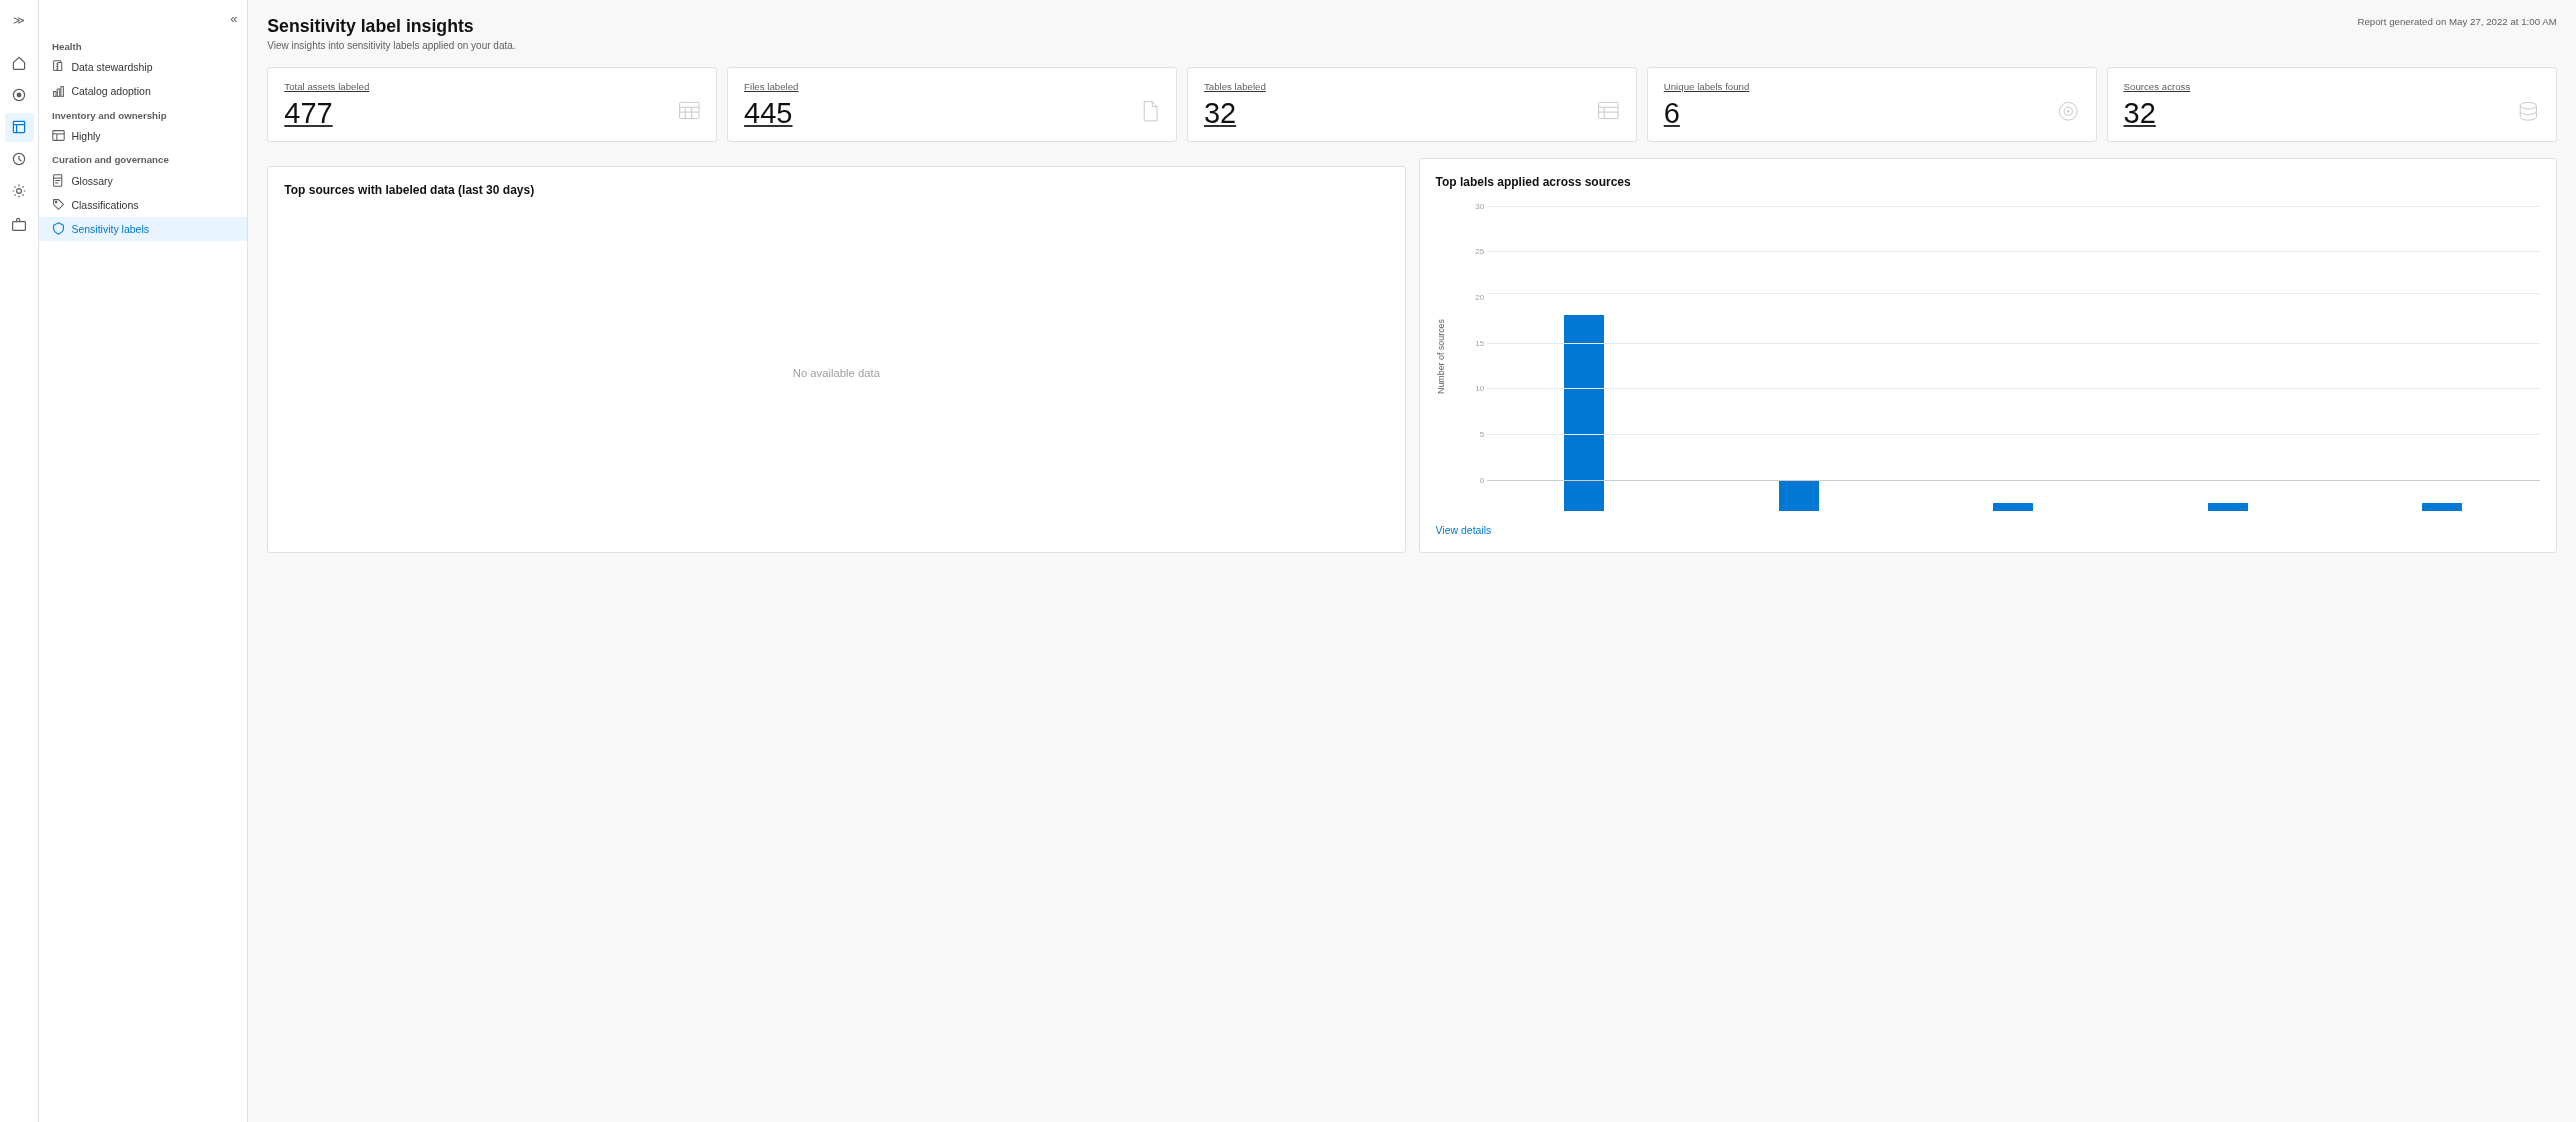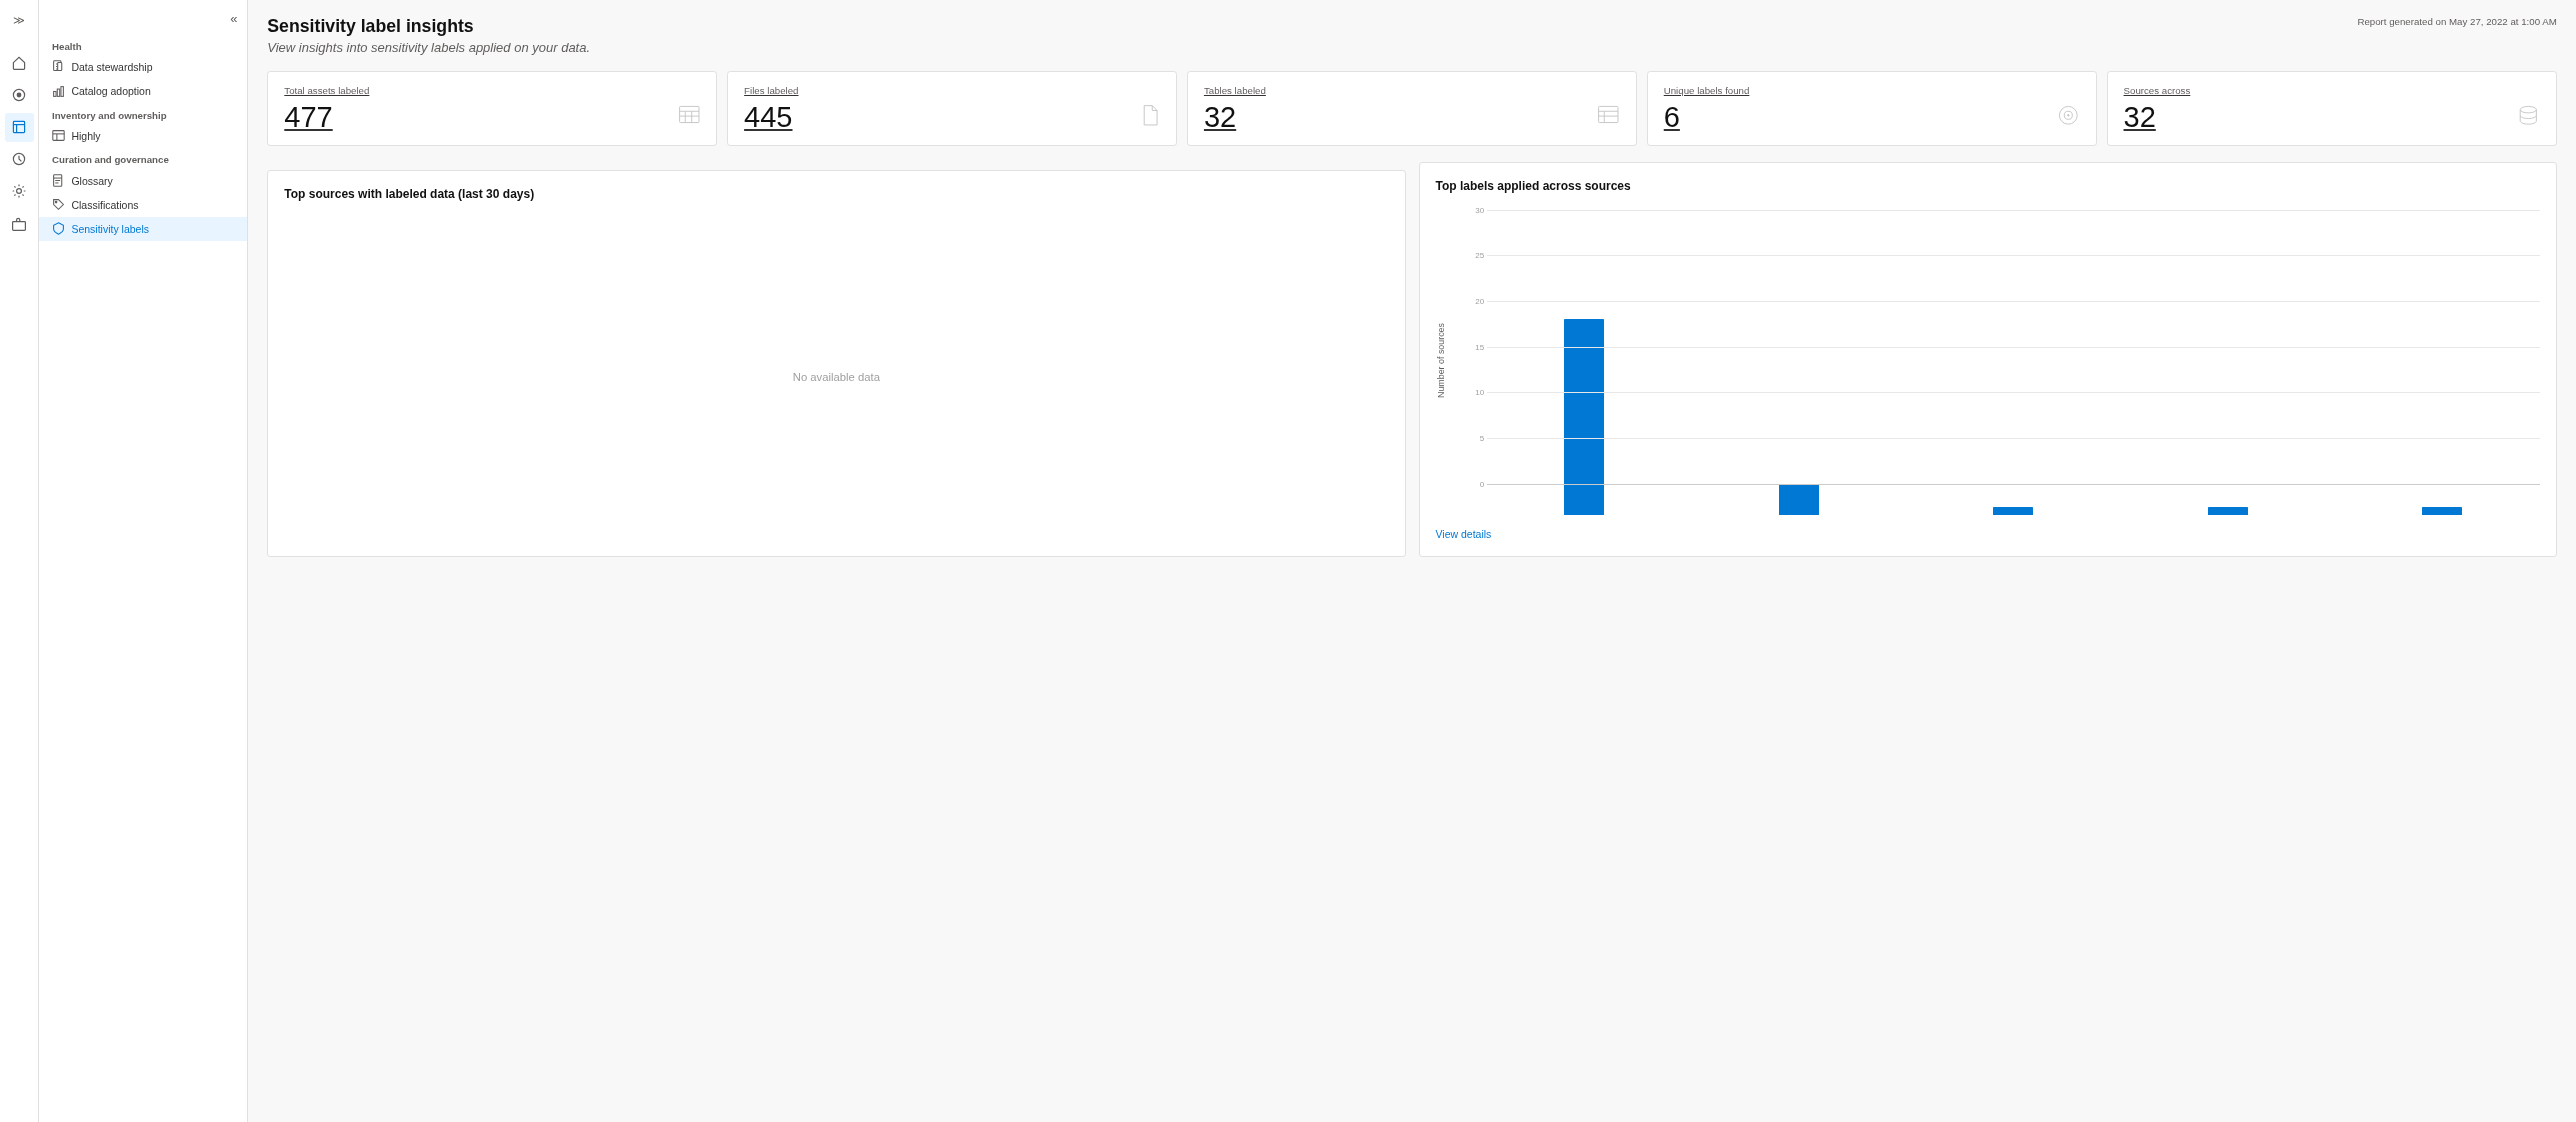--- a/index.html
+++ b/index.html
@@ -85,23 +85,22 @@
       align-items: flex-start;
       margin-bottom: 16px;
     }
     .page-title {
       font-size: 17.7px;
       font-weight: 600;
       color: #111;
       margin-bottom: 3.2px;
     }
     .page-subtitle {
-      font-size: 13px;
-      color: #605e5c;
-      font-style: italic;
+      font-size: 10px;
+      color: #605e5c;
     }
     .report-generated {
       font-size: 9.7px;
       color: #605e5c;
       white-space: nowrap;
     }
 
     
     .stats-row {
       display: flex;
@@ -419,21 +418,21 @@
 
               <div style="position: absolute; top: 0; left: 19.3px; right: 0; bottom: 26px; display: flex; flex-direction: column; justify-content: space-between; pointer-events: none;">
                 <div style="display:flex; align-items:center; gap:3.2px;">
                   <span style="font-size:8px; color:#a0a0a0; width:13px; text-align:right; flex-shrink:0;">30</span>
                   <div style="flex:1; border-top: 0.8px solid #e8e8e8;"></div>
                 </div>
                 <div style="display:flex; align-items:center; gap:3.2px;">
                   <span style="font-size:8px; color:#a0a0a0; width:13px; text-align:right; flex-shrink:0;">25</span>
                   <div style="flex:1; border-top: 0.8px solid #e8e8e8;"></div>
                 </div>
-                <div style="display:flex; align-items:center; gap:3.2px;">
+                <div style="display:flex; gap:3.2px;">
                   <span style="font-size:8px; color:#a0a0a0; width:13px; text-align:right; flex-shrink:0;">20</span>
                   <div style="flex:1; border-top: 0.8px solid #e8e8e8;"></div>
                 </div>
                 <div style="display:flex; align-items:center; gap:3.2px;justify-content:flex-end;">
                   <span style="font-size:8px; color:#a0a0a0; width:13px; text-align:right; flex-shrink:0;">15</span>
                   <div style="flex:1; border-top: 0.8px solid #e8e8e8;"></div>
                 </div>
                 <div style="display:flex; align-items:center; gap:3.2px;">
                   <span style="font-size:8px; color:#a0a0a0; width:13px; text-align:right; flex-shrink:0;">10</span>
                   <div style="flex:1; border-top: 0.8px solid #e8e8e8;"></div>

